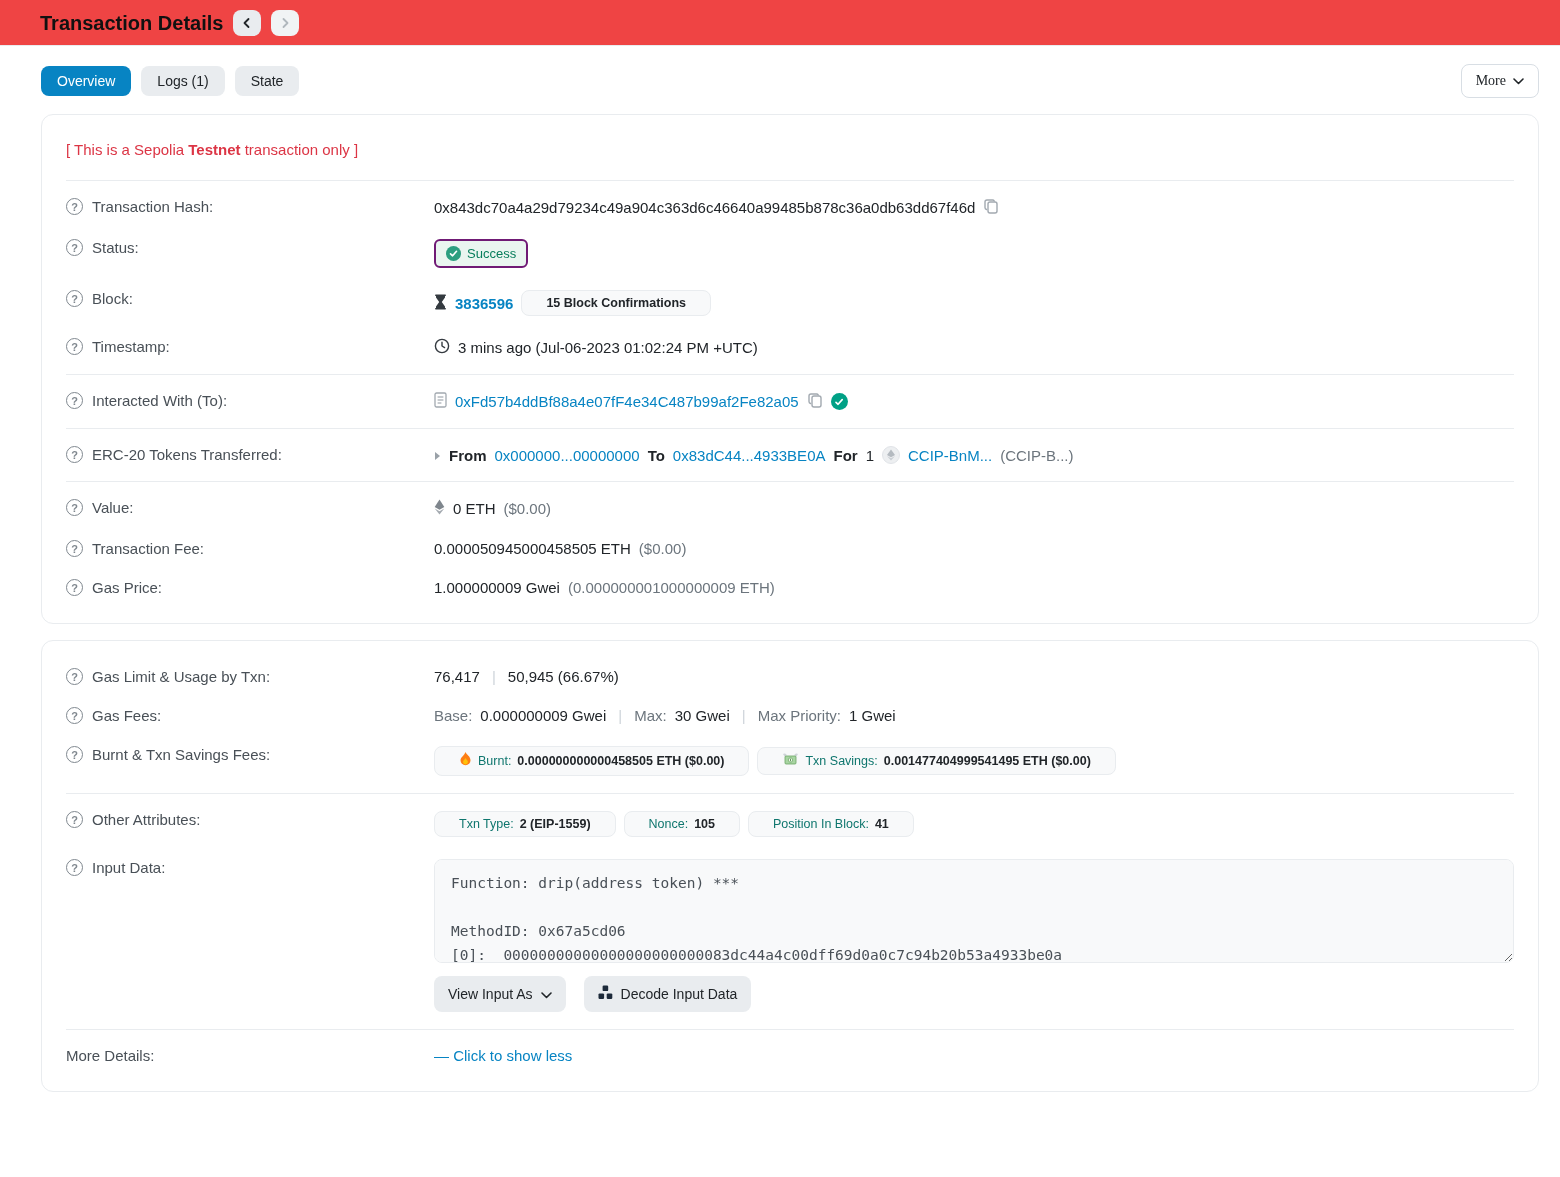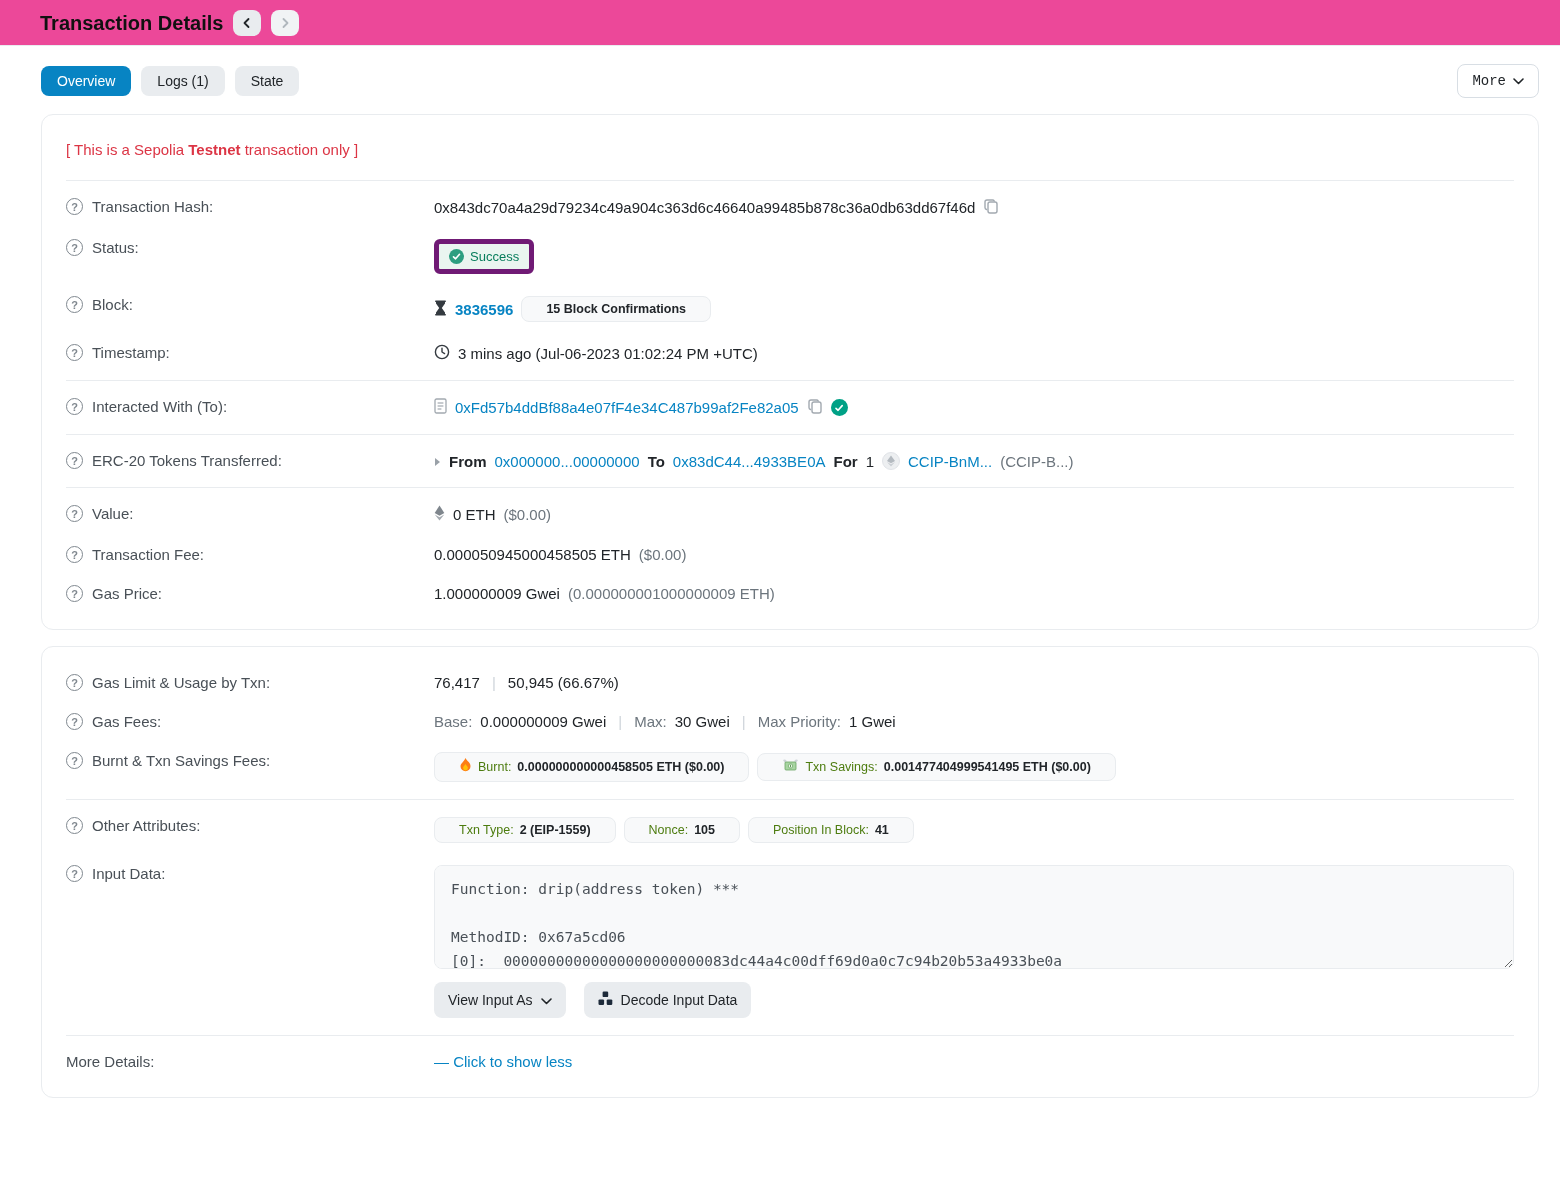--- a/index.html
+++ b/index.html
@@ -8,51 +8,51 @@
     --green:#00a186; --green-dark:#077d5b; --red:#dc3545;
   }
   *{box-sizing:border-box;}
   html,body{margin:0;padding:0;}
   body{
     width:1560px;height:1177px;background:#fff;
     font-family:"Liberation Sans", sans-serif;color:var(--dark);font-size:15px;
     overflow:hidden;
   }
   
-  .top-strip{background:#ec4899;border-bottom:1px solid var(--border);padding:10px 21px 9px 40px;display:flex;align-items:center;gap:10px;}
+  .top-strip{background:#ef4444;border-bottom:1px solid var(--border);padding:10px 21px 9px 40px;display:flex;align-items:center;gap:10px;}
   .page-title{font-size:20px;font-weight:700;color:#111;}
   .nav-btn{width:28px;height:26px;border:none;border-radius:8px;background:var(--btn-gray);display:inline-flex;align-items:center;justify-content:center;cursor:pointer;padding:0;}
   .nav-btn.disabled{background:#f1f3f5;}
   .nav-btn svg{display:block;}
   
   .tabs-row{display:flex;align-items:center;justify-content:space-between;padding:18px 21px 0 41px;}
   .tabs{display:flex;gap:10px;}
   .tab{border:none;border-radius:8px;padding:7px 16px;font-size:14px;font-weight:500;background:var(--btn-gray);color:var(--dark);cursor:pointer;font-family:inherit;}
   .tab.active{background:var(--blue);color:#fff;}
-  .more-btn{background:#fff;border:1px solid #d8dee4;border-radius:8px;padding:8px 14px;font-size:14px;color:var(--dark);display:inline-flex;align-items:center;gap:7px;cursor:pointer;font-family:Liberation Mono, monospace;}
+  .more-btn{background:#fff;border:1px solid #d8dee4;border-radius:8px;padding:8px 14px;font-size:14px;color:var(--dark);display:inline-flex;align-items:center;gap:7px;cursor:pointer;font-family:Liberation Serif, serif;}
   
   .card{margin:16px 21px 0 41px;border:1px solid var(--border);border-radius:12px;padding:16px 24px;background:#fff;}
   .notice{color:var(--red);padding:10px 0 16px;font-size:15px;}
   .notice b{font-weight:700;}
   .hr{border:none;border-top:1px solid var(--border);margin:6px 0;}
   .row{display:flex;align-items:flex-start;padding:11px 0;}
   .lbl{width:368px;flex-shrink:0;display:flex;align-items:center;gap:9px;color:#495057;}
   .lbl.no-icon{padding-left:0;}
   .val{display:flex;align-items:center;gap:8px;flex-wrap:wrap;color:var(--dark);}
   .qicon{width:17px;height:17px;border:1.4px solid #80888f;border-radius:50%;display:inline-flex;align-items:center;justify-content:center;font-size:11px;font-weight:700;color:#80888f;flex-shrink:0;}
   .qicon::before{content:"?";}
   a.link{color:var(--blue);text-decoration:none;cursor:pointer;}
   .gray{color:var(--gray);}
   .sep{color:#ced4da;padding:0 4px;}
   .icon-btn{background:none;border:none;padding:0;cursor:pointer;display:inline-flex;align-items:center;}
   
   .badge{display:inline-flex;align-items:center;gap:6px;background:var(--badge-bg);border:1px solid var(--border);border-radius:8px;padding:5px 24px;font-size:12.5px;}
-  .badge .b-label{color:#4d7c0f;}
+  .badge .b-label{color:#0f766e;}
   .badge b{font-weight:700;color:var(--dark);}
-  .status-badge{display:inline-flex;align-items:center;gap:6px;background:#eaf5f0;border:5px solid #701a75;border-radius:6px;padding:5px 10px;font-size:13px;font-weight:500;color:var(--green-dark);}
+  .status-badge{display:inline-flex;align-items:center;gap:6px;background:#eaf5f0;border:2px solid #701a75;border-radius:6px;padding:5px 10px;font-size:13px;font-weight:500;color:var(--green-dark);}
   .check-circle{width:15px;height:15px;border-radius:50%;background:#2c9e80;display:inline-flex;align-items:center;justify-content:center;flex-shrink:0;}
   .verified-circle{width:17px;height:17px;border-radius:50%;background:var(--green);display:inline-flex;align-items:center;justify-content:center;flex-shrink:0;}
   .token-circle{width:18px;height:18px;border-radius:50%;background:#edeff1;border:1px solid #e1e4e8;display:inline-flex;align-items:center;justify-content:center;flex-shrink:0;}
   
   .input-wrap{width:1082px;}
   .input-box{width:100%;height:104px;background:#f8f9fa;border:1px solid var(--border);border-radius:8px;padding:12px 16px;font-family:"DejaVu Sans Mono","Liberation Mono",monospace;font-size:14.5px;line-height:1.65;color:#495057;resize:vertical;white-space:pre;overflow:auto;}
   .input-actions{display:flex;gap:18px;margin-top:10px;}
   .gray-btn{background:var(--btn-gray);border:none;border-radius:8px;padding:9px 14px;font-size:14px;color:var(--dark);display:inline-flex;align-items:center;gap:8px;cursor:pointer;font-family:inherit;font-weight:500;}
   .semib{font-weight:600;}
 </style>

